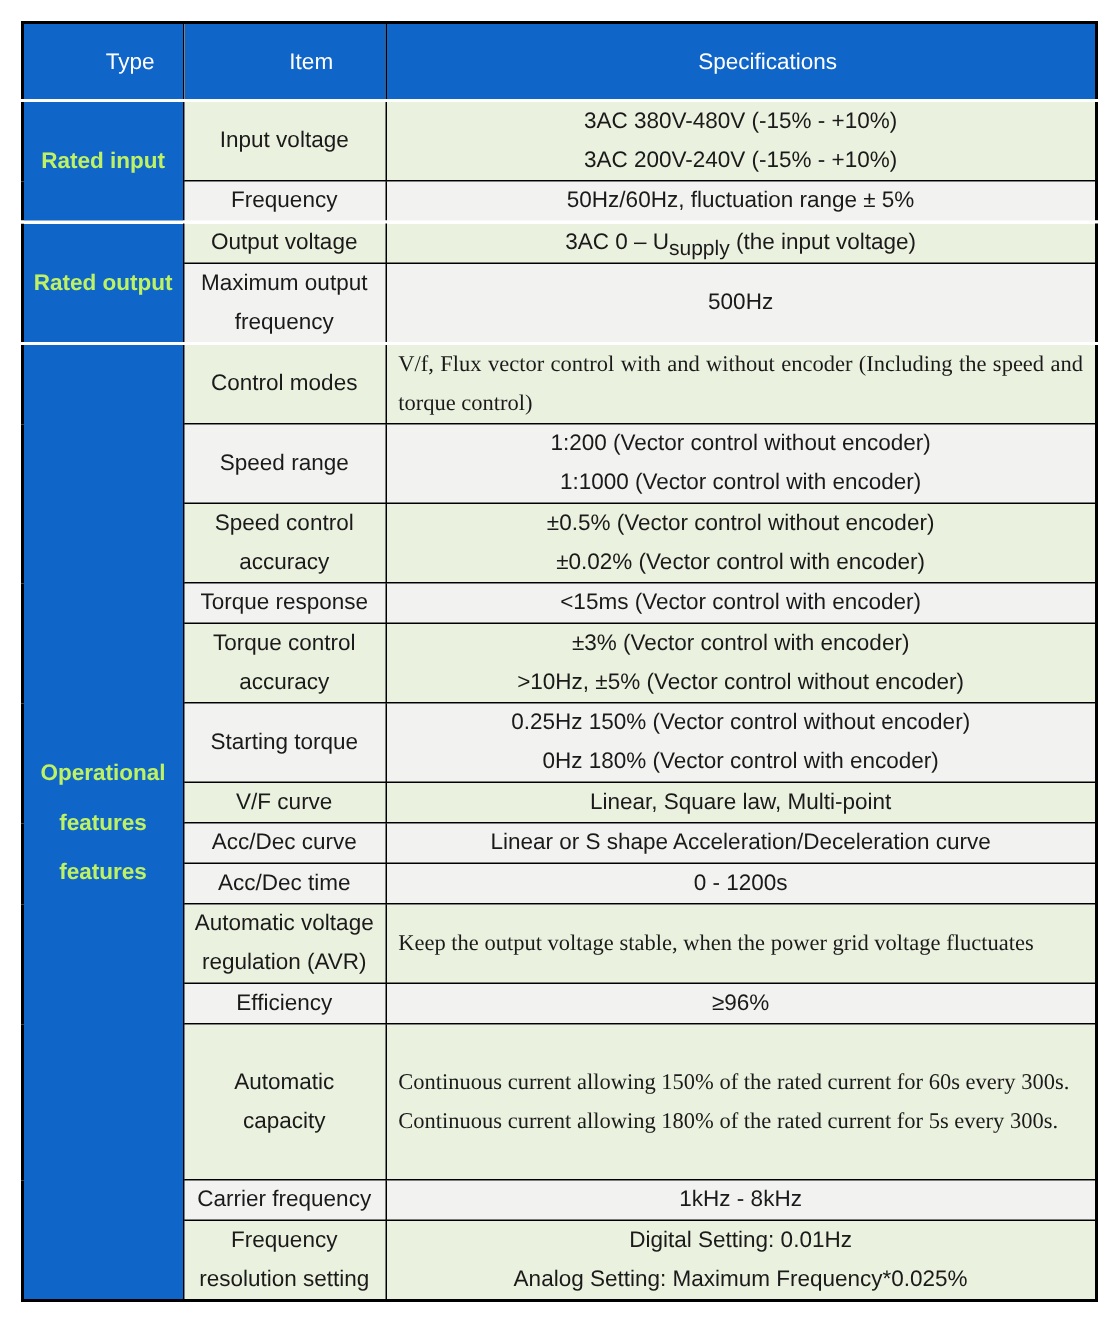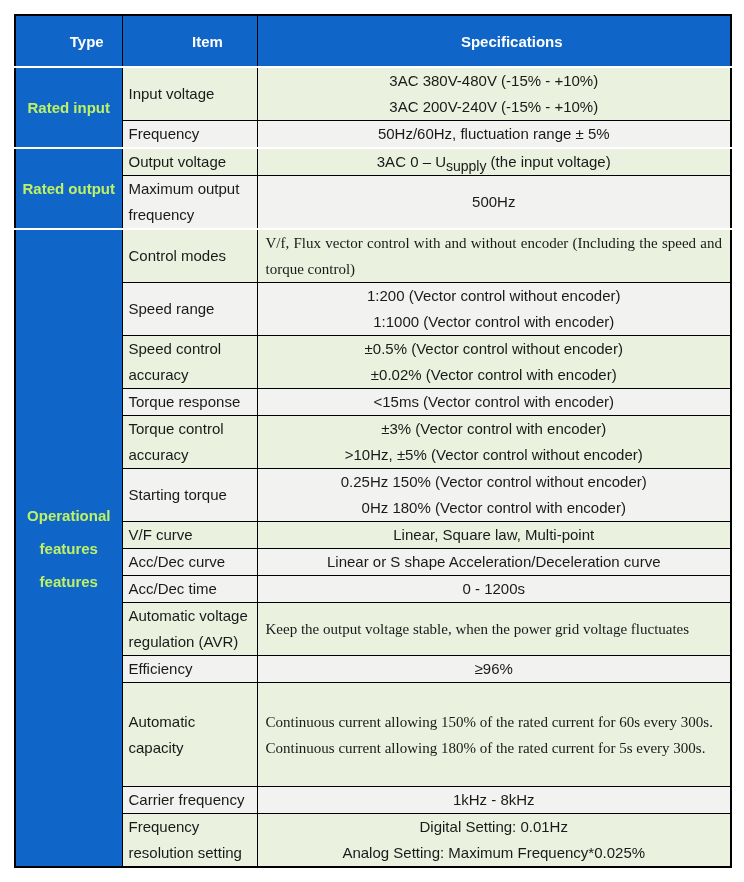--- a/index.html
+++ b/index.html
@@ -21,41 +21,41 @@
     font-size:15px;
   }
   .spec-table th,.spec-table td{
     border:1px solid var(--black);
     padding:0;
     overflow:hidden;
   }
   .spec-table thead th{
     background:var(--blue);
     color:#fff;
-    font-weight:bold;
+    font-weight:normal;
     height:50px;
     text-align:center;
     vertical-align:middle;
     border-bottom:2px solid var(--white);
     font-size:15px;
     padding-left:36px;
   }
   tr.sec-start > td{border-top:2px solid var(--white);}
   td.type{
     background:var(--blue);
     color:#bef264;
     font-weight:bold;
     text-align:center;
     vertical-align:middle;
     line-height:2.2;
     padding:0 4px;
     margin-left:11px;
   }
   td.item{
-    text-align:left;
+    text-align:center;
     vertical-align:middle;
     line-height:26px;
     padding:0 6px;
   }
   td.spec{
     vertical-align:middle;
     line-height:26px;
     padding:0 8px;
     margin-left:31px;
   }

